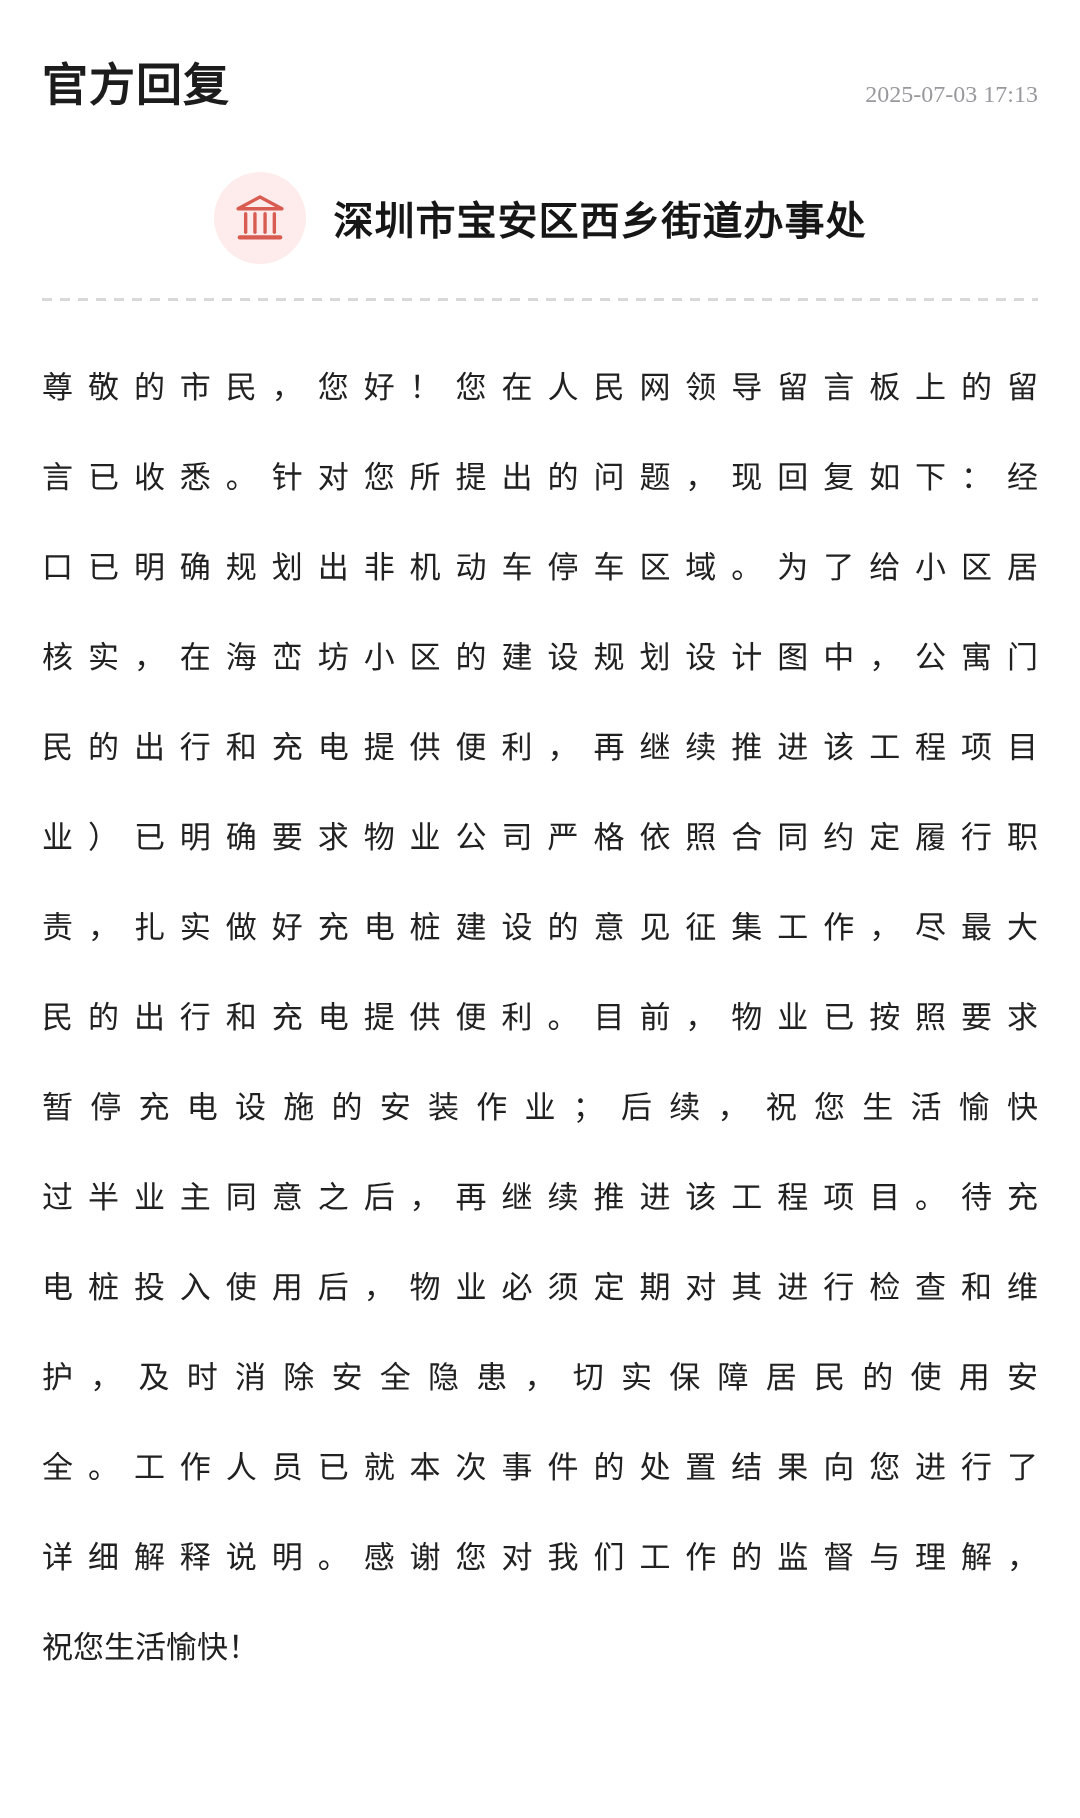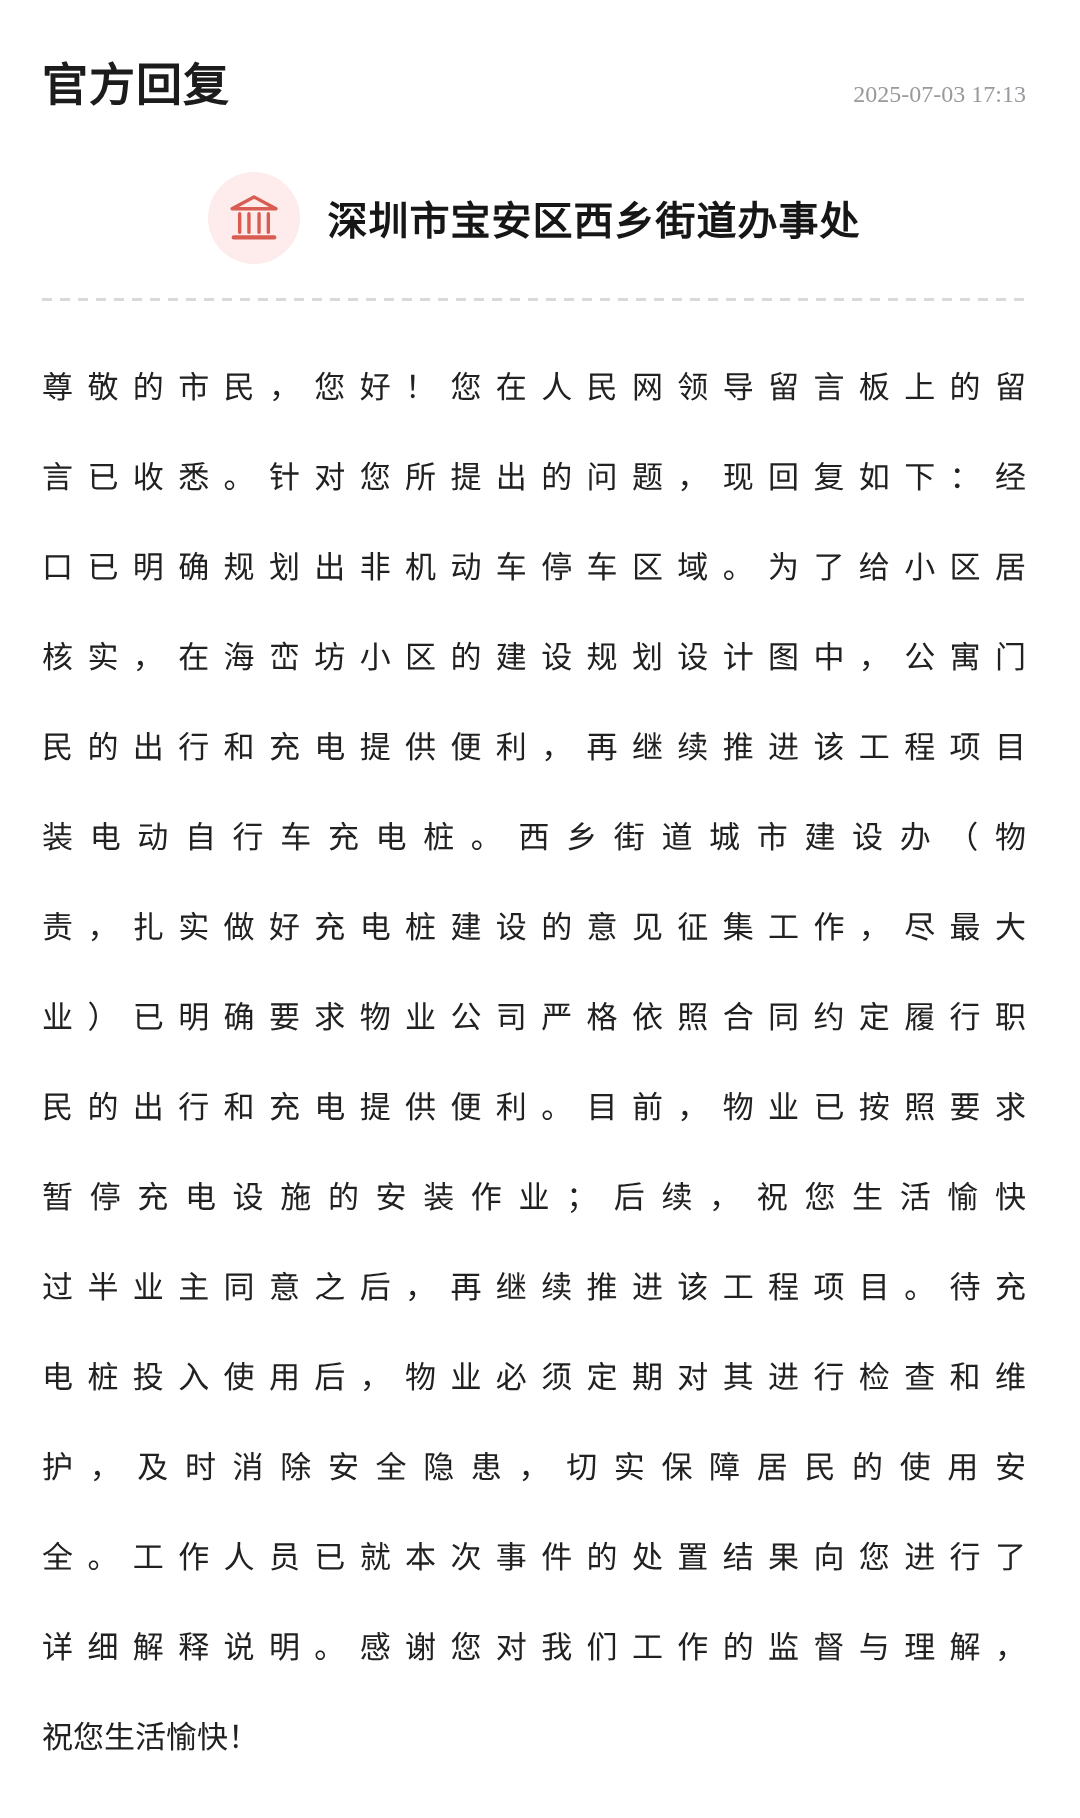--- a/index.html
+++ b/index.html
@@ -10,21 +10,21 @@
     --text-black:#212121;
   }
   *{margin:0;padding:0;box-sizing:border-box;}
   html,body{background:#ffffff;}
   body{font-family:"Liberation Sans","DejaVu Sans",sans-serif;}
   .page{
     position:relative;
     width:1080px;height:1818px;
     background:#ffffff;
     overflow:hidden;
-    padding:62px 54px 0 42px;
+    padding:62px 42px 0 42px;
   }
   
   .header{
     display:flex;
     justify-content:space-between;
     align-items:flex-end;
   }
   .page-title{
     font-size:46px;
     font-weight:700;
@@ -119,23 +119,22 @@
   </div>
 
   <div class="divider"></div>
 
   <div class="reply-body">
     <div class="line">尊敬的市民，您好！您在人民网领导留言板上的留</div>
     <div class="line">言已收悉。针对您所提出的问题，现回复如下：经</div>
     <div class="line">口已明确规划出非机动车停车区域。为了给小区居</div>
     <div class="line">核实，在海峦坊小区的建设规划设计图中，公寓门</div>
     <div class="line">民的出行和充电提供便利，再继续推进该工程项目</div>
-    <div class="line">装电动自行车充电桩。西乡街道城市建设办（物</div>
+    <div class="line">业）已明确要求物业公司严格依照合同约定履行职</div>
     <div class="line">责，扎实做好充电桩建设的意见征集工作，尽最大</div>
-    <div class="line">业）已明确要求物业公司严格依照合同约定履行职</div>
     <div class="line">民的出行和充电提供便利。目前，物业已按照要求</div>
     <div class="line">暂停充电设施的安装作业；后续，祝您生活愉快</div>
     <div class="line">过半业主同意之后，再继续推进该工程项目。待充</div>
     <div class="line">电桩投入使用后，物业必须定期对其进行检查和维</div>
     <div class="line">护，及时消除安全隐患，切实保障居民的使用安</div>
     <div class="line">全。工作人员已就本次事件的处置结果向您进行了</div>
     <div class="line">详细解释说明。感谢您对我们工作的监督与理解，</div>
     <div class="line last">祝您生活愉快！</div>
   </div>
 

